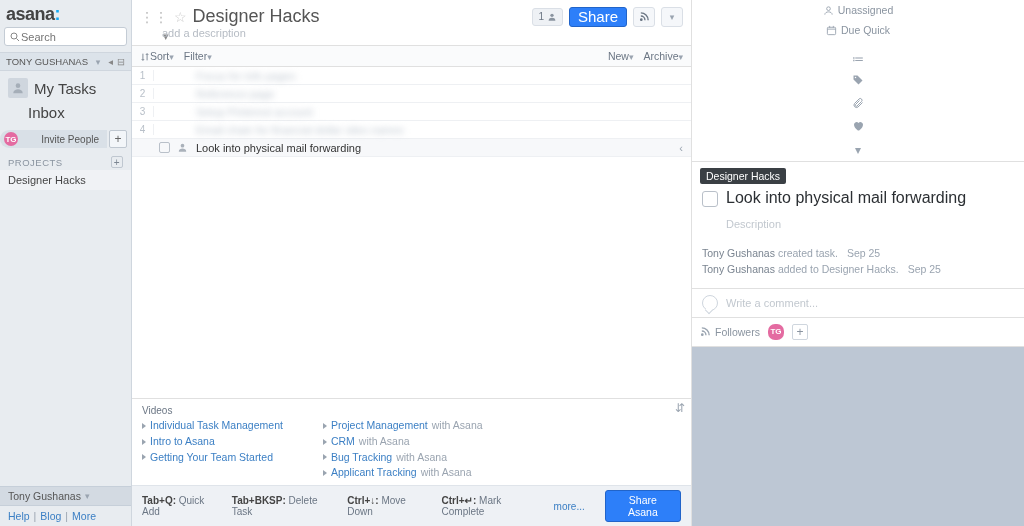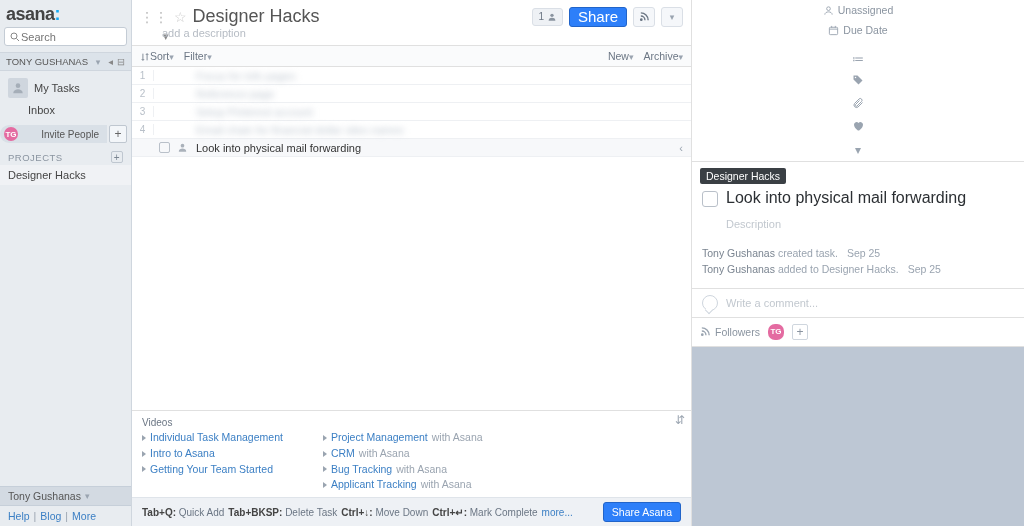--- a/index.html
+++ b/index.html
@@ -23,21 +23,21 @@
   .logo { padding: 4px 6px 2px; font-size: 18px; font-weight: 600; letter-spacing: -0.5px; color: #444; }
   .logo span.dots { color: #14aaf5; font-weight: 800; letter-spacing: 0; }
   .search-wrap { padding: 0 4px 6px; }
   .search { display: flex; align-items: center; background: #fff; border: 1px solid #c4ccd5; border-radius: 3px; padding: 2px 4px; }
   .search svg { flex: 0 0 auto; }
   .search input { border: none; outline: none; flex: 1; font-size: 11px; background: transparent; }
   .search .chev { color: #888; }
   .user-row { display:flex; align-items:center; justify-content:space-between; padding: 3px 6px; font-size: 9.5px; color:#555; background: var(--side-bg2); border-top:1px solid #cfd6de; border-bottom:1px solid #cfd6de; }
   .user-row .ctrls { display:flex; gap:4px; color:#888; }
   .side-items { padding: 4px 0 0; }
-  .side-item { display:flex; align-items:center; gap:6px; padding:3px 6px 3px 8px; font-size:11px; color:#444; }
+  .side-item { display:flex; align-items:center; gap:6px; padding:3px 6px 3px 8px; font-size:15px; color:#444; }
   .side-item.indent { padding-left: 28px; }
   .avatar-sq { width:20px; height:20px; background:#cfd6de; border-radius:2px; display:flex; align-items:center; justify-content:center; }
   .avatar-sq svg { opacity:.6; }
   .show-more { padding: 8px 8px; font-size: 10.5px; color: var(--muted); }
   .invite-row { display:flex; align-items:center; margin-top: 6px; }
   .invite-chip { flex:1; display:flex; align-items:center; justify-content:space-between; background: var(--pill-bg); border-radius: 10px 0 0 10px; padding:3px 8px 3px 4px; font-size:10px; color:#555; height:18px; }
   .tg { width:14px; height:14px; border-radius:7px; background: var(--accent-pink); color:#fff; font-size:8px; font-weight:700; display:flex; align-items:center; justify-content:center; }
   .plus-box { width:18px; height:18px; border:1px solid #bfc7d0; border-radius:2px; display:flex; align-items:center; justify-content:center; color:#666; background:#f3f6f9; font-size:12px; margin-left:2px; margin-right:4px; }
   .projects-hdr { display:flex; align-items:center; justify-content:space-between; padding: 8px 8px 2px; font-size: 9.5px; color:#8a94a0; letter-spacing: .5px; }
   .projects-hdr .plus-sm { width:12px; height:12px; border:1px solid #bfc7d0; border-radius:2px; display:flex; align-items:center; justify-content:center; font-size:10px; color:#7b8591; }
@@ -77,21 +77,21 @@
   .row .ownr svg { opacity:.7; }
 
   .center-bottom { border-top:1px solid var(--border); }
   .help-area { display:flex; padding:6px 10px 4px; gap: 40px; position:relative; }
   .help-col h4 { font-size:10px; color:#6b7684; font-weight:400; margin-bottom:2px; }
   .help-col ul { list-style:none; }
   .help-col li { display:flex; align-items:center; gap:4px; font-size:10.5px; color: var(--link); line-height:1.5; }
   .help-col li .suffix { color:#9aa4b0; }
   .tri { width:0; height:0; border-top:3px solid transparent; border-bottom:3px solid transparent; border-left:4px solid #9aa4b0; }
   .collapse-help { position:absolute; right:6px; top:2px; color:#9aa4b0; font-size:12px; }
-  .shortcut-bar { display:flex; align-items:center; gap:4px; padding:4px 10px; background:#eef1f5; border-top:1px solid #dfe4ea; font-size:10px; color:#6b7684; }
+  .shortcut-bar { display:flex; align-items:center; gap:10px; padding:4px 10px; background:#eef1f5; border-top:1px solid #dfe4ea; font-size:10px; color:#6b7684; }
   .shortcut-bar .sc b { color:#444; font-weight:600; }
   .shortcut-bar .more { color: var(--link); }
   .shortcut-bar .spacer { flex:1; }
   .share-asana { background: var(--blue-btn); color:#fff; border-radius:3px; padding:3px 8px; font-size:10.5px; border:1px solid var(--blue-btn2); }
 
   
   .detail { display:flex; flex-direction:column; background:#fff; }
   .detail-top { display:flex; align-items:center; gap:8px; padding:4px 8px; border-bottom:1px solid var(--border); color:#8a94a0; font-size:10.5px;flex-direction:column; }
   .dt-item { display:flex; align-items:center; gap:4px; }
   .dt-spacer { flex:1; }
@@ -345,21 +345,21 @@
           </svg>
         <span>Unassigned</span>
       </div>
       <div class="dt-item">
         <svg width="11" height="11" viewBox="0 0 24 24" fill="none" stroke="#9aa4b0" stroke-width="2">
             <rect x="3" y="5" width="18" height="16" rx="2"></rect>
             <line x1="3" y1="9" x2="21" y2="9"></line>
             <line x1="8" y1="2" x2="8" y2="6"></line>
             <line x1="16" y1="2" x2="16" y2="6"></line>
           </svg>
-        <span>Due Date</span>
+        <span>Due Quick</span>
       </div>
       <span class="dt-spacer"></span>
       <span class="dt-icon">≔</span>
       <span class="dt-icon">
         <svg width="12" height="12" viewBox="0 0 24 24" fill="#9aa4b0">
             <path d="M3 3h8l10 10-8 8L3 11z"></path>
             <circle cx="7" cy="7" r="1.5" fill="#fff"></circle>
           </svg>
       </span>
       <span class="dt-icon">

